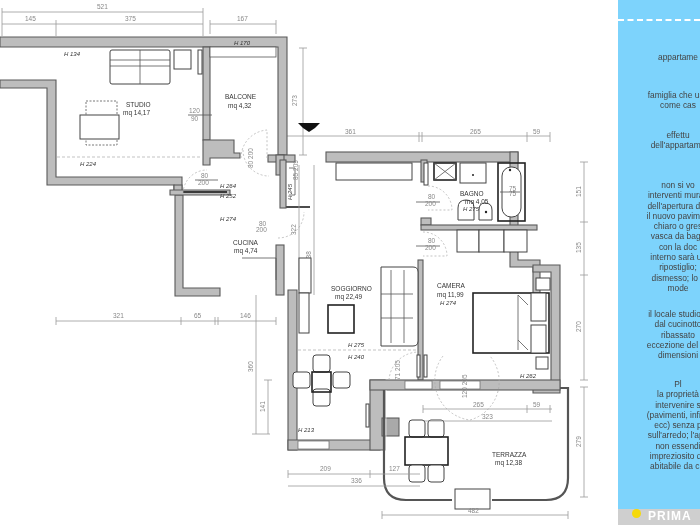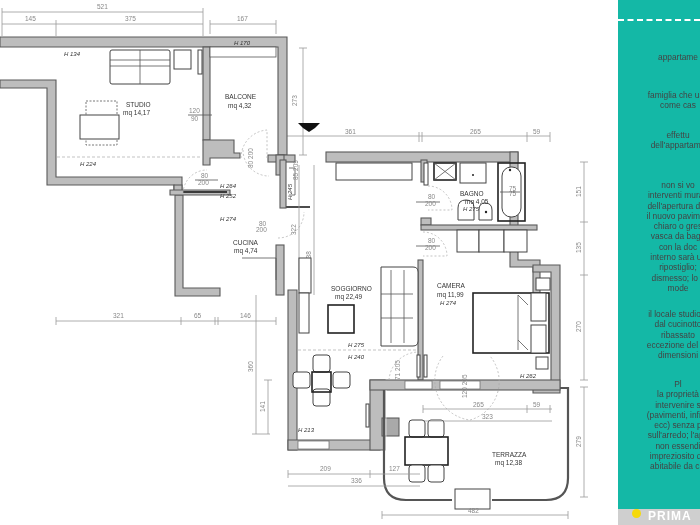--- a/index.html
+++ b/index.html
@@ -10,21 +10,21 @@
   .wall2{fill:#a9a9a9;stroke:#555;stroke-width:1;}
   .furn{fill:#fff;stroke:#444;stroke-width:1;}
   .furnb{fill:none;stroke:#222;stroke-width:1.6;}
   .thin{fill:none;stroke:#555;stroke-width:0.8;}
   .dim{stroke:#9a9a9a;stroke-width:0.8;fill:none;}
   .dash{stroke:#aaa;stroke-width:0.7;fill:none;stroke-dasharray:3 2;}
   .arc{stroke:#aaa;stroke-width:0.7;fill:none;stroke-dasharray:2 2;}
   .dtxt{font-family:"Liberation Sans",sans-serif;font-size:6.5px;fill:#888;}
   .rtxt{font-family:"Liberation Sans",sans-serif;font-size:6.5px;fill:#333;}
   .htxt{font-family:"Liberation Sans",sans-serif;font-size:6px;fill:#333;font-style:italic;}
-  #side{position:absolute;left:618px;top:0;width:82px;height:525px;background:#14b8a6;overflow:hidden;}
+  #side{position:absolute;left:618px;top:0;width:82px;height:525px;background:#7dd3fc;overflow:hidden;}
   #side .dashline{position:absolute;left:0;top:19px;width:82px;border-top:2px dashed #fff;}
   #side .txt{position:absolute;left:-40px;width:200px;text-align:center;font-size:8.4px;color:#444;line-height:10.3px;white-space:nowrap;}
   #badge{position:absolute;left:618px;top:509px;width:82px;height:40px;background:#cfcfcf;display:flex;}
   #badge .dot{width:9px;height:9px;border-radius:50%;background:#f5d90a;margin-left:14px;margin-right:7px;}
   #badge .lbl{color:#fff;font-size:12px;letter-spacing:1px;font-weight:bold;}
 </style>
 </head>
 <body>
 
 <div id="plan">

